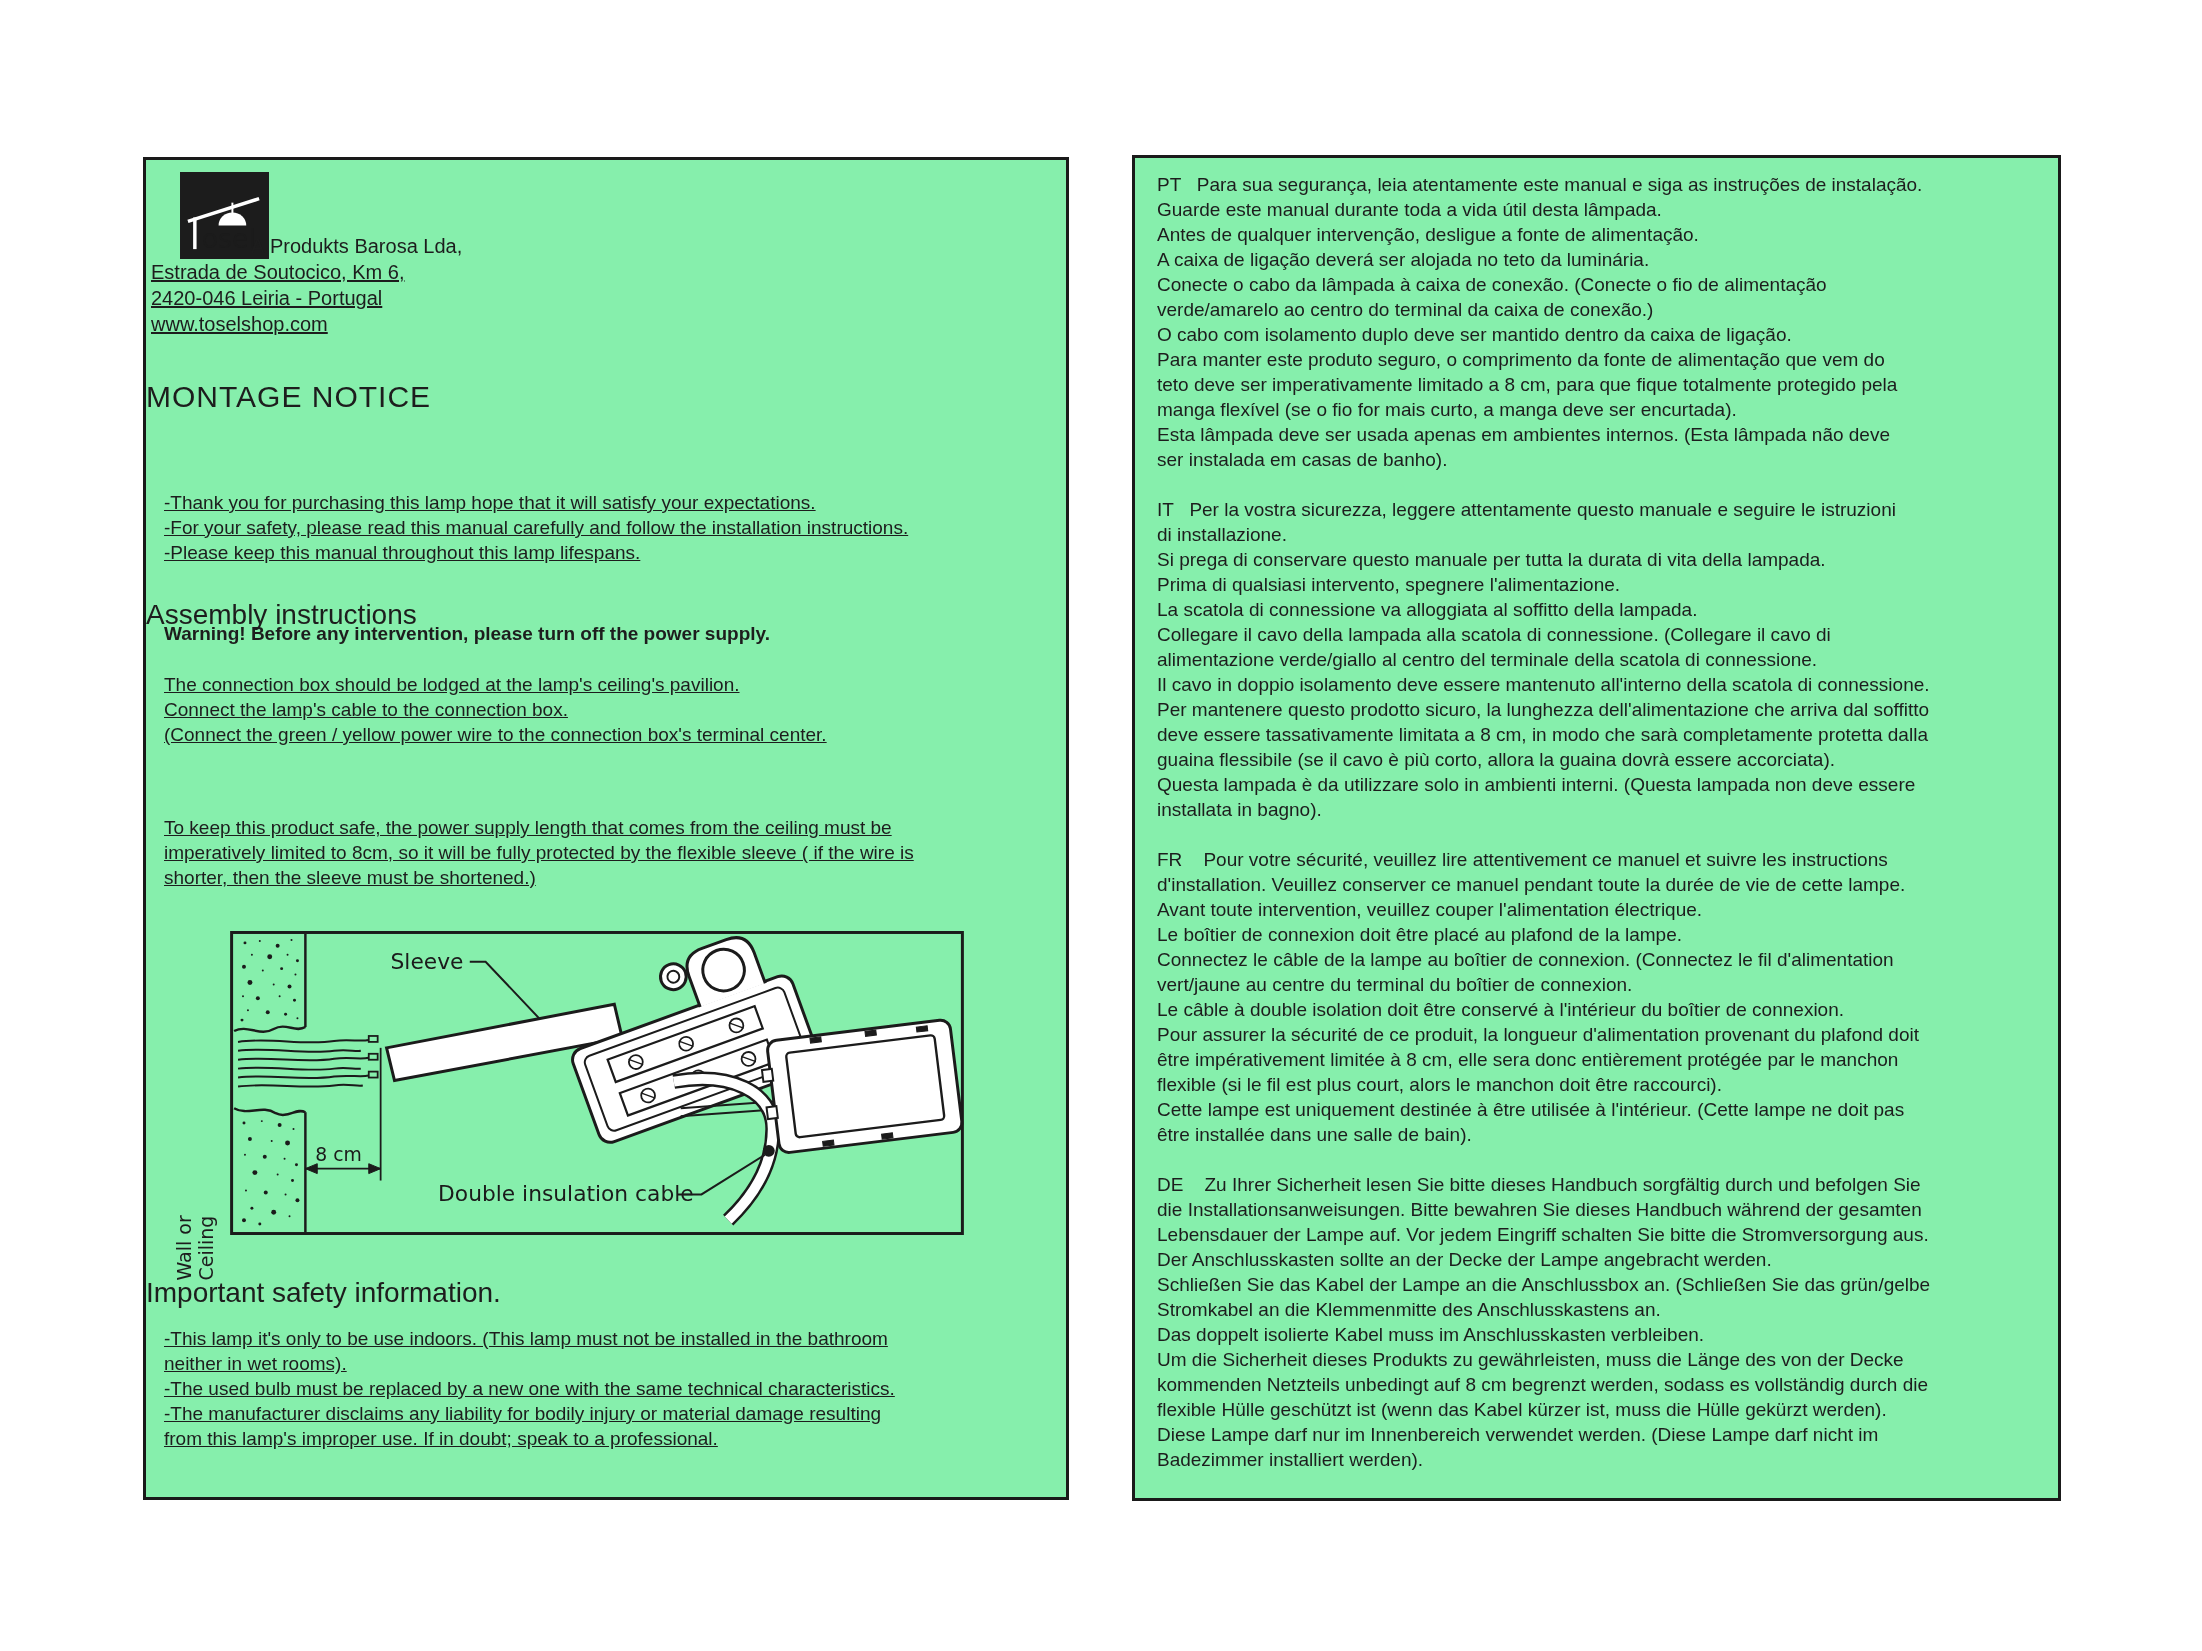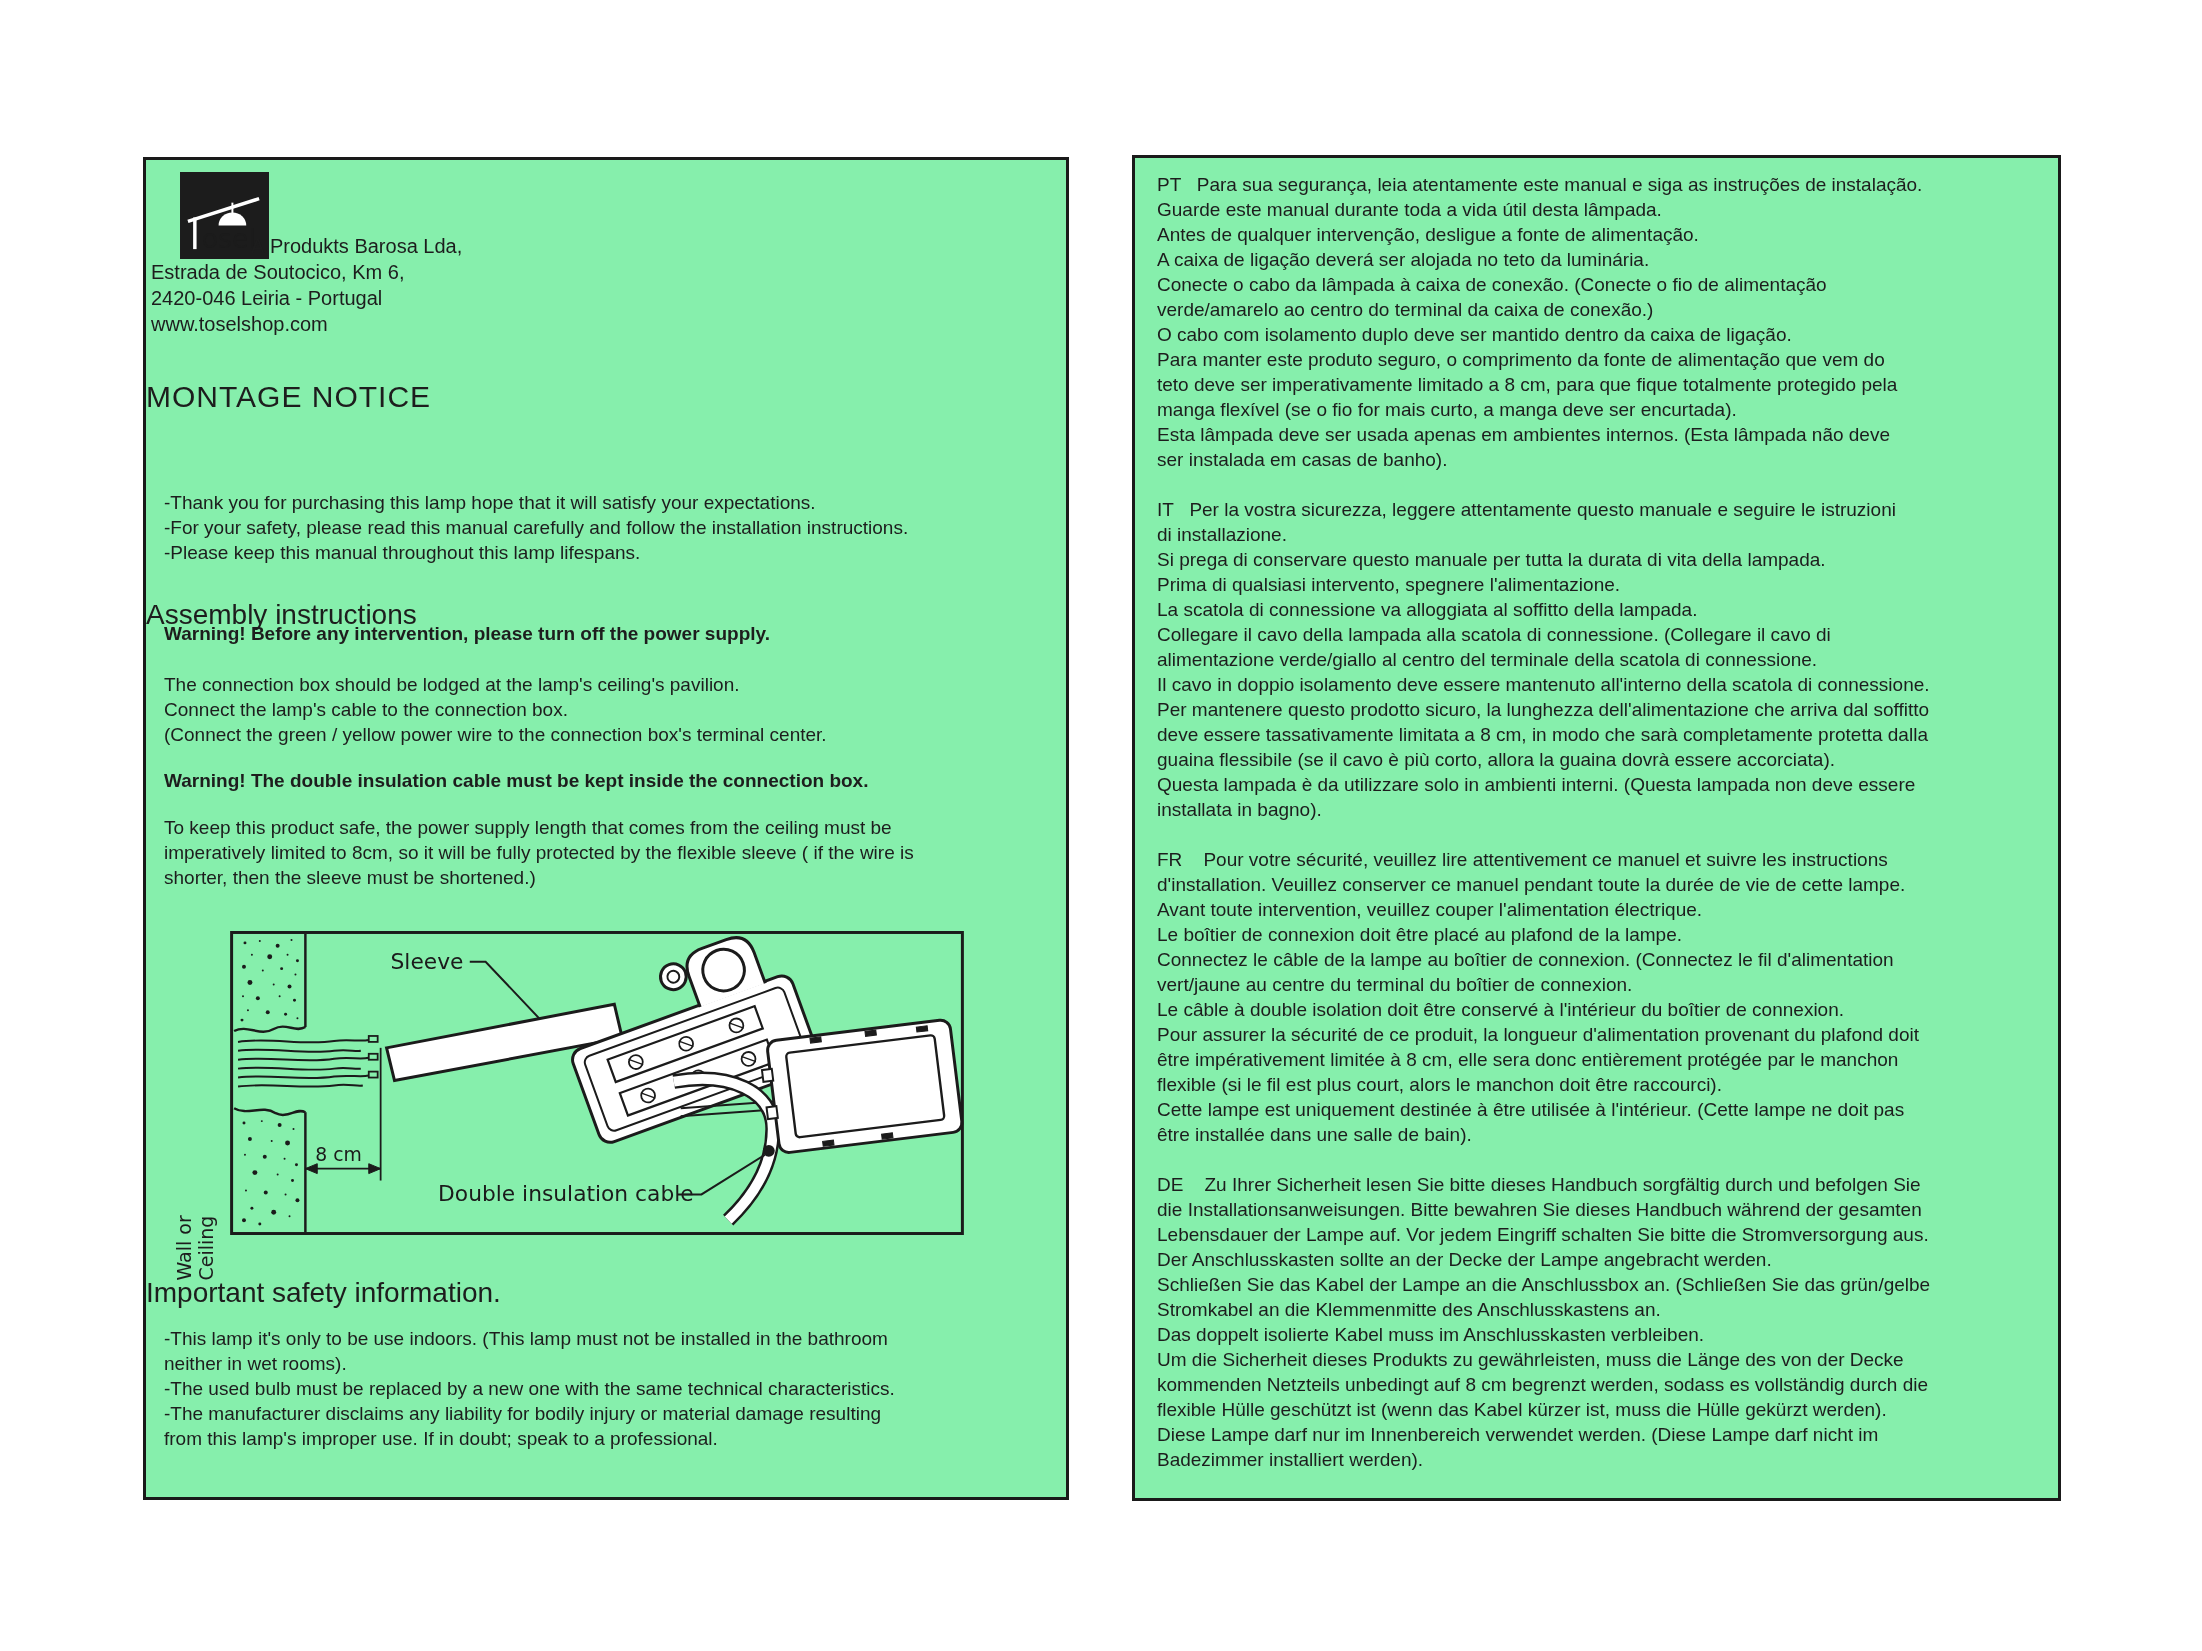--- a/index.html
+++ b/index.html
@@ -4,21 +4,21 @@
 <style>
   html,body{margin:0;padding:0;background:#f7f7f5;}
   .canvas{
     position:relative;width:2203px;height:1651px;background:#ffffff;
     font-family:"Liberation Sans",sans-serif;color:#1d1d1d;overflow:hidden;
   }
   .page{position:absolute;border:3px solid #1a1a1a;background:#86efac;}
   .page-left{left:143px;top:157px;width:920px;height:1337px;}
   .page-right{left:1132px;top:155px;width:923px;height:1340px;}
   .abs{position:absolute;}
-  .pre{white-space:pre-wrap;}
+  .pre{white-space:pre-wrap;text-decoration:underline;}
   .body-text{font-size:19px;line-height:25px;}
   .center{width:100%;}
   .doc-title{font-size:30px;letter-spacing:1px;}
   .doc-subtitle{font-size:24px;font-weight:bold;}
   .section-heading{font-size:28px;}
   .bold{font-weight:bold;}
   .company-name{font-size:20px;}
   .company-address{font-size:20px;line-height:26px;}
   .translations{padding:14px 20px 0 22px;}
   .translations p{margin:0 0 25px 0;font-size:19px;line-height:25px;white-space:pre-wrap;}
@@ -57,21 +57,20 @@
 
     <div class="abs body-text pre" style="left:18px;top:330px;width:884px;">-Thank you for purchasing this lamp hope that it will satisfy your expectations.
 -For your safety, please read this manual carefully and follow the installation instructions.
 -Please keep this manual throughout this lamp lifespans.</div>
 
     <div class="abs center section-heading" style="top:419px;margin-top:20px;">Assembly instructions</div>
     <div class="abs body-text bold" style="left:18px;top:461px;width:884px;">Warning! Before any intervention, please turn off the power supply.</div>
     <div class="abs body-text pre" style="left:18px;top:512px;width:884px;">The connection box should be lodged at the lamp's ceiling's pavilion.
 Connect the lamp's cable to the connection box.
 (Connect the green / yellow power wire to the connection box's terminal center.</div>
-    <div class="abs body-text bold" style="left:18px;top:608px;width:884px;">Warning! The double insulation cable must be kept inside the connection box.</div>
     <div class="abs body-text pre" style="left:18px;top:655px;width:884px;">To keep this product safe, the power supply length that comes from the ceiling must be
 imperatively limited to 8cm, so it will be fully protected by the flexible sleeve ( if the wire is
 shorter, then the sleeve must be shortened.)</div>
 
     <div class="abs wall-label" style="left:-6px;top:1044px;">Wall or
 Ceiling</div>
 
     <div class="abs" style="left:84px;top:771px;">
       <svg width="734" height="304" viewBox="0 0 741 307">
         <g stroke="#1b1b1b" fill="none" stroke-width="2.5">

